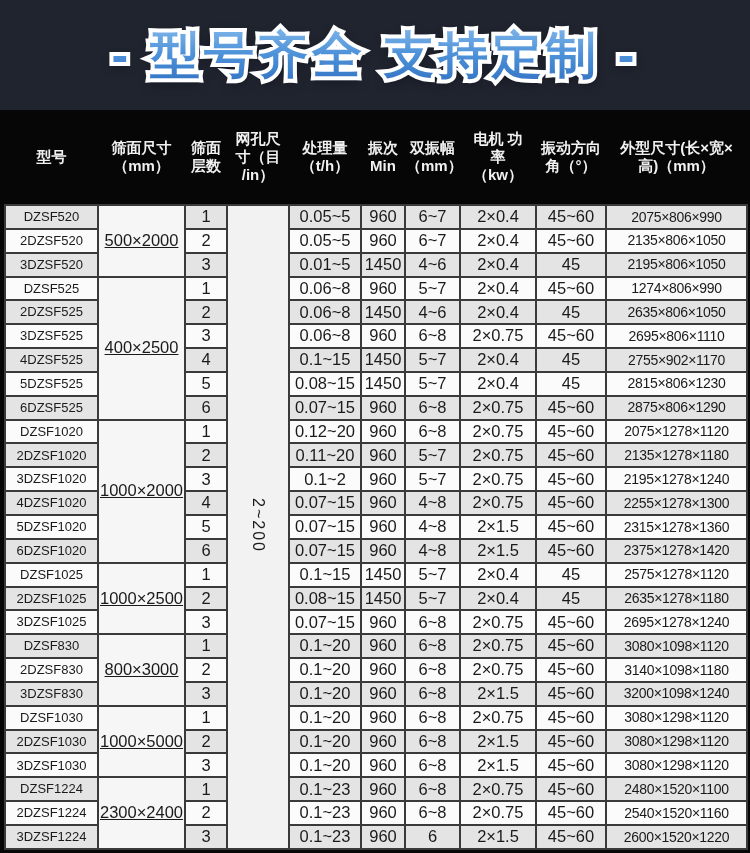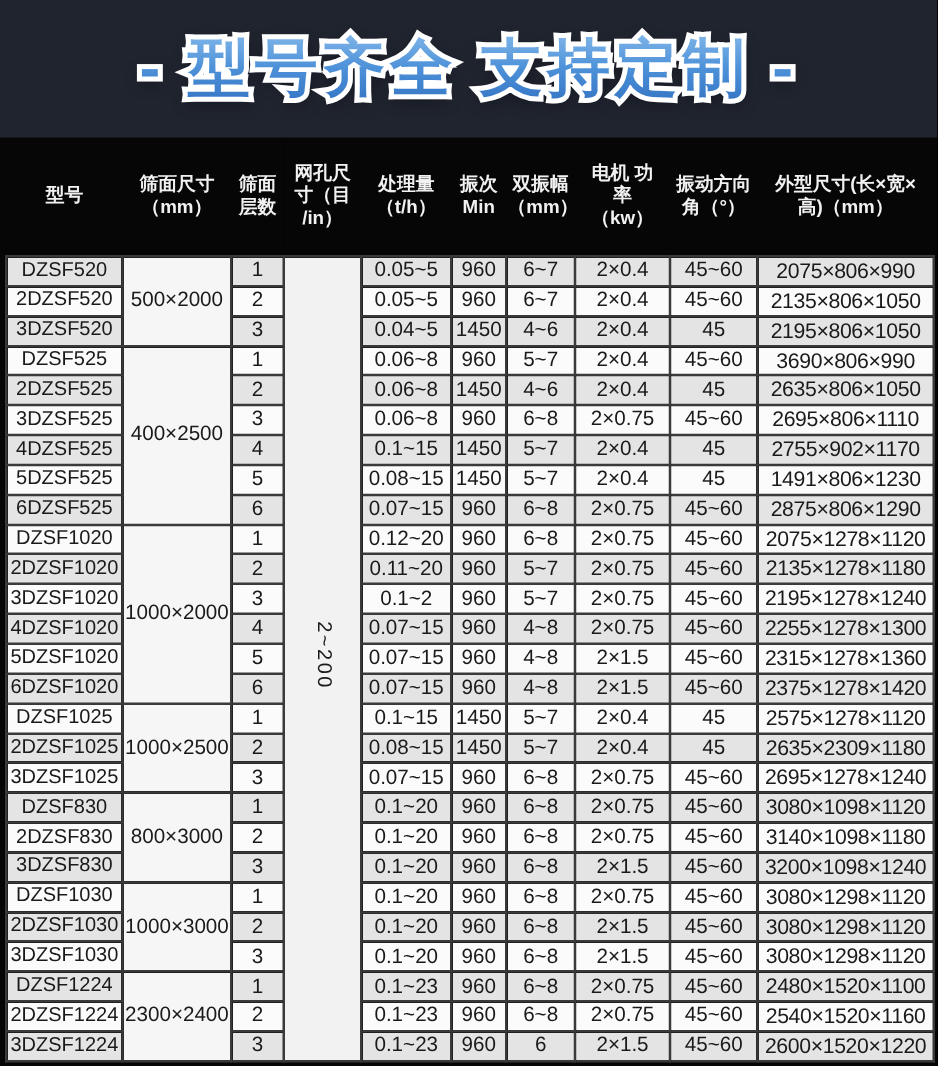--- a/index.html
+++ b/index.html
@@ -46,29 +46,29 @@
     white-space:pre-line; border:none;
   }
   tbody td {
     border:2px solid #3a3a3a;
     padding:0 1px; text-align:center; vertical-align:middle;
     font-size:16.5px; color:#1a1a1a; line-height:1.05;
     overflow:hidden;
   }
   tr.odd  td { background:#e4e4e4; }
   tr.even td { background:#fbfbfb; }
-  tbody td.merged { background:#f6f6f6; }
+  tbody td.merged { background:#f6f6f6;text-decoration:underline; }
   tbody td.mesh-cell { background:#f2f2f2; }
   .vtext {
     display:inline-block;
     writing-mode:vertical-rl; text-orientation:mixed;
     font-size:16px; letter-spacing:2px; color:#1a1a1a;
   }
-  tbody td.model-cell { font-size:16px;margin-left:21px; }
-  tbody td.dims { font-size:17px; letter-spacing:-0.3px; }
+  tbody td.model-cell { font-size:13px;margin-left:21px; }
+  tbody td.dims { font-size:14px; letter-spacing:-0.3px; }
 </style>
 </head>
 <body>
 
 <div class="page">
   <div class="banner">
     <span class="title-layer title-stroke">- 型号齐全 支持定制 -</span>
     <span class="title-layer title-fill">- 型号齐全 支持定制 -</span>
   </div>
   <div class="table-wrap">
@@ -129,37 +129,37 @@
             <td class="num">0.05~5</td>
             <td class="num">960</td>
             <td class="num">6~7</td>
             <td class="num">2×0.4</td>
             <td class="num">45~60</td>
             <td class="num dims">2135×806×1050</td>
           </tr>
           <tr class="odd">
             <td class="model-cell">3DZSF520</td>
             <td class="layers-cell">3</td>
-            <td class="num">0.04~5</td>
+            <td class="num">0.01~5</td>
             <td class="num">1450</td>
             <td class="num">4~6</td>
             <td class="num">2×0.4</td>
             <td class="num">45</td>
             <td class="num dims">2195×806×1050</td>
           </tr>
           <tr class="even">
             <td class="model-cell">DZSF525</td>
             <td class="merged size-cell" rowspan="6">400×2500</td>
             <td class="layers-cell">1</td>
             <td class="num">0.06~8</td>
             <td class="num">960</td>
             <td class="num">5~7</td>
             <td class="num">2×0.4</td>
             <td class="num">45~60</td>
-            <td class="num dims">3690×806×990</td>
+            <td class="num dims">1274×806×990</td>
           </tr>
           <tr class="odd">
             <td class="model-cell">2DZSF525</td>
             <td class="layers-cell">2</td>
             <td class="num">0.06~8</td>
             <td class="num">1450</td>
             <td class="num">4~6</td>
             <td class="num">2×0.4</td>
             <td class="num">45</td>
             <td class="num dims">2635×806×1050</td>
@@ -185,21 +185,21 @@
             <td class="num dims">2755×902×1170</td>
           </tr>
           <tr class="even">
             <td class="model-cell">5DZSF525</td>
             <td class="layers-cell">5</td>
             <td class="num">0.08~15</td>
             <td class="num">1450</td>
             <td class="num">5~7</td>
             <td class="num">2×0.4</td>
             <td class="num">45</td>
-            <td class="num dims">1491×806×1230</td>
+            <td class="num dims">2815×806×1230</td>
           </tr>
           <tr class="odd">
             <td class="model-cell">6DZSF525</td>
             <td class="layers-cell">6</td>
             <td class="num">0.07~15</td>
             <td class="num">960</td>
             <td class="num">6~8</td>
             <td class="num">2×0.75</td>
             <td class="num">45~60</td>
             <td class="num dims">2875×806×1290</td>
@@ -277,21 +277,21 @@
             <td class="num dims">2575×1278×1120</td>
           </tr>
           <tr class="odd">
             <td class="model-cell">2DZSF1025</td>
             <td class="layers-cell">2</td>
             <td class="num">0.08~15</td>
             <td class="num">1450</td>
             <td class="num">5~7</td>
             <td class="num">2×0.4</td>
             <td class="num">45</td>
-            <td class="num dims">2635×2309×1180</td>
+            <td class="num dims">2635×1278×1180</td>
           </tr>
           <tr class="even">
             <td class="model-cell">3DZSF1025</td>
             <td class="layers-cell">3</td>
             <td class="num">0.07~15</td>
             <td class="num">960</td>
             <td class="num">6~8</td>
             <td class="num">2×0.75</td>
             <td class="num">45~60</td>
             <td class="num dims">2695×1278×1240</td>
@@ -322,21 +322,21 @@
             <td class="layers-cell">3</td>
             <td class="num">0.1~20</td>
             <td class="num">960</td>
             <td class="num">6~8</td>
             <td class="num">2×1.5</td>
             <td class="num">45~60</td>
             <td class="num dims">3200×1098×1240</td>
           </tr>
           <tr class="even">
             <td class="model-cell">DZSF1030</td>
-            <td class="merged size-cell" rowspan="3">1000×3000</td>
+            <td class="merged size-cell" rowspan="3">1000×5000</td>
             <td class="layers-cell">1</td>
             <td class="num">0.1~20</td>
             <td class="num">960</td>
             <td class="num">6~8</td>
             <td class="num">2×0.75</td>
             <td class="num">45~60</td>
             <td class="num dims">3080×1298×1120</td>
           </tr>
           <tr class="odd">
             <td class="model-cell">2DZSF1030</td>

